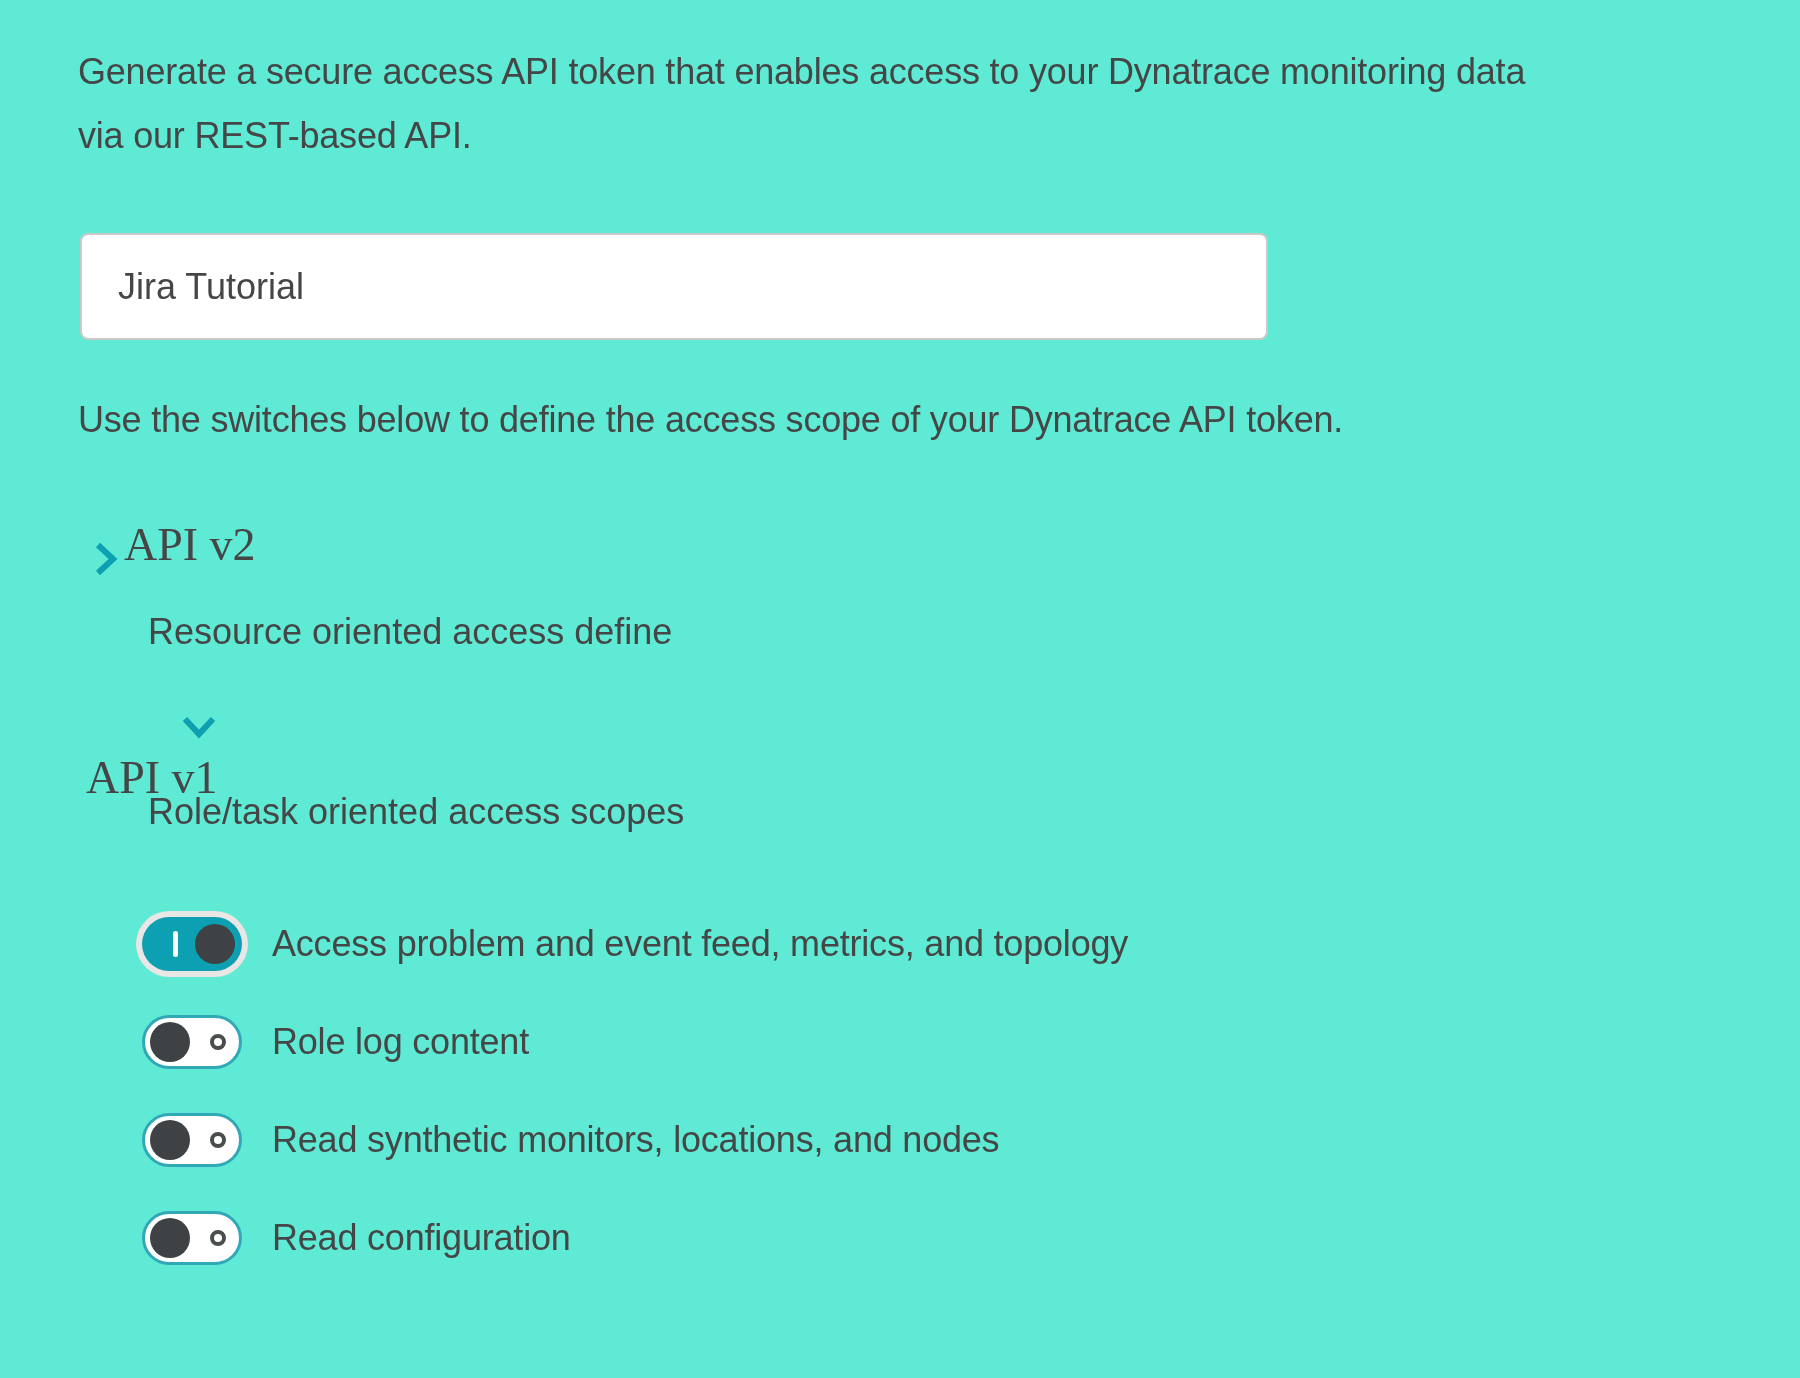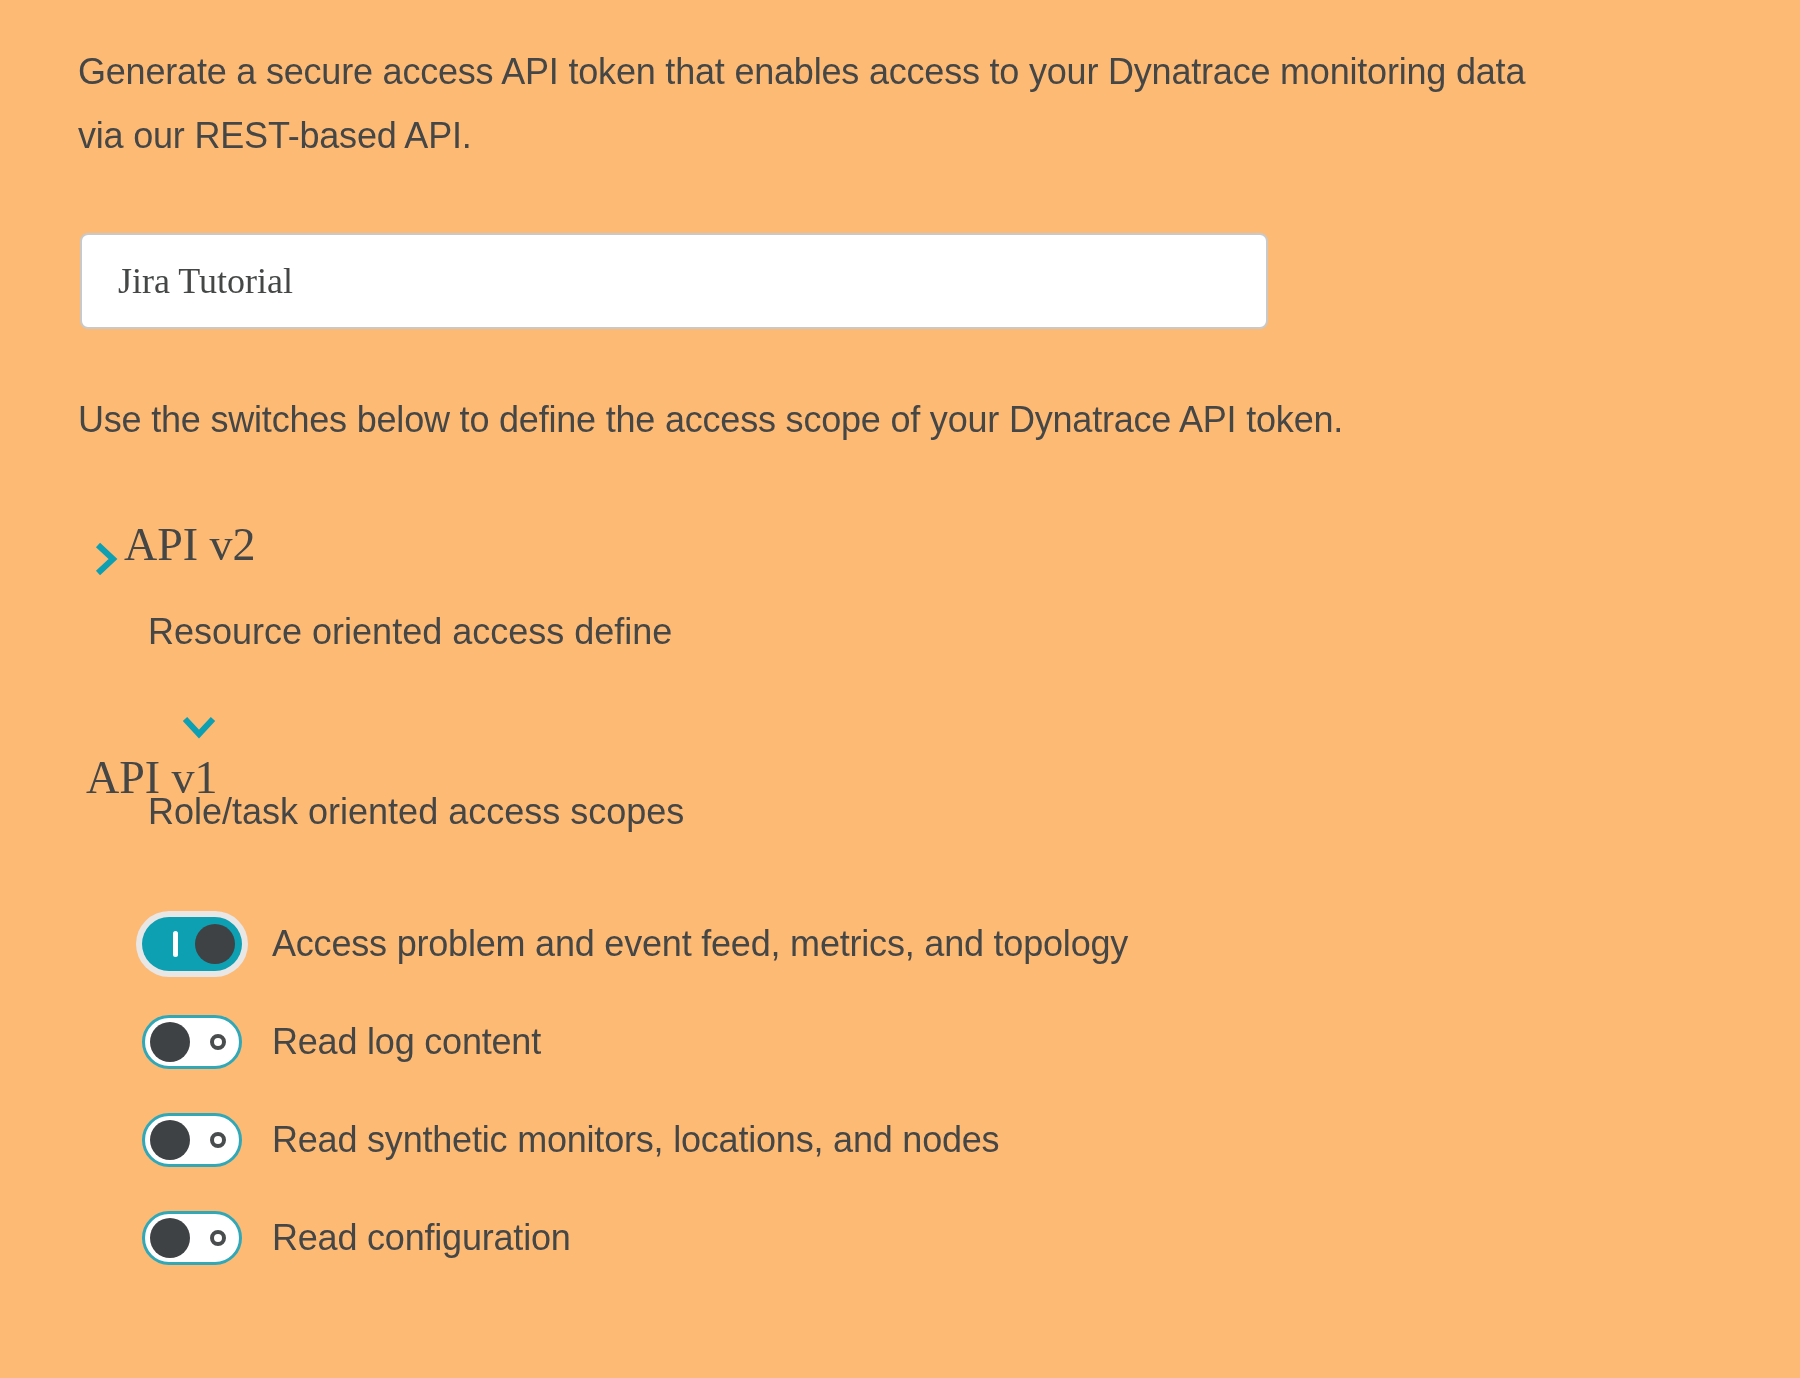--- a/index.html
+++ b/index.html
@@ -4,32 +4,32 @@
 <style>
   * { margin:0; padding:0; box-sizing:border-box; }
   html,body { background:#ffffff; }
   body {
     width:1800px; height:1378px;
     font-family:"Liberation Sans", sans-serif;
     color:#454646;
     overflow:hidden;
     position:relative;
   }
-  .screen { position:absolute; inset:0; background:#fdba74; }
+  .screen { position:absolute; inset:0; background:#5eead4; }
   
   .clip { position:absolute; left:0; top:0; width:1800px; height:1334px; overflow:hidden; }
 
   .intro { position:absolute; left:78px; top:40px; font-size:36px; line-height:64px; letter-spacing:-0.2px; white-space:nowrap; }
 
   .token-input {
     position:absolute; left:80px; top:233px;
-    width:1188px; height:96px;
+    width:1188px; height:107px;
     border:2px solid #c9c9c9; border-radius:8px;
     padding:0 36px; font-size:36px; color:#454646;
-    font-family:Liberation Serif, serif;
+    font-family:Liberation Sans, sans-serif;
     outline:none; background:#fff;
   }
 
   .instruction { position:absolute; left:78px; top:390px; font-size:36px; line-height:60px; letter-spacing:-0.2px; white-space:nowrap; }
 
   .section-header { position:absolute; display:flex; align-items:flex-end; cursor:pointer;font-family:Liberation Serif, serif; }
   .section-header .chev { width:38px; height:38px; margin-top:13px; flex:0 0 auto; }
   .section-title { font-size:46px; line-height:66px; color:#454646; }
   .section-sub { position:absolute; left:148px; font-size:36px; line-height:56px; color:#454646; white-space:nowrap; }
 
@@ -89,21 +89,21 @@
           <span class="knob"></span>
         </div>
         <div class="scope-label">Access problem and event feed, metrics, and topology</div>
       </div>
 
       <div class="scope-row">
         <div class="toggle off">
           <span class="knob"></span>
           <span class="ozero"></span>
         </div>
-        <div class="scope-label">Read log content</div>
+        <div class="scope-label">Role log content</div>
       </div>
 
 
       <div class="scope-row">
         <div class="toggle off">
           <span class="knob"></span>
           <span class="ozero"></span>
         </div>
         <div class="scope-label">Read synthetic monitors, locations, and nodes</div>
       </div>

